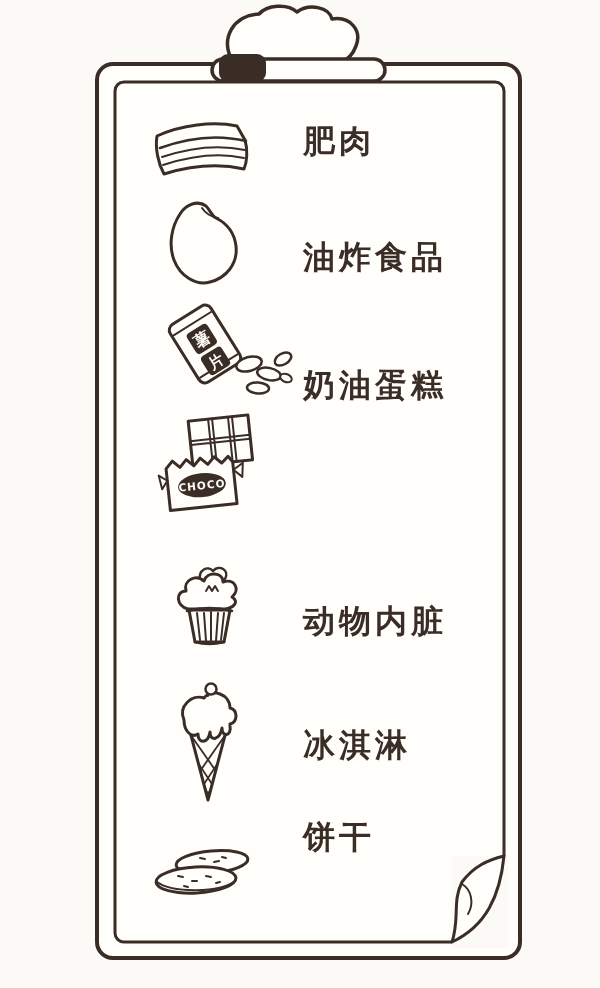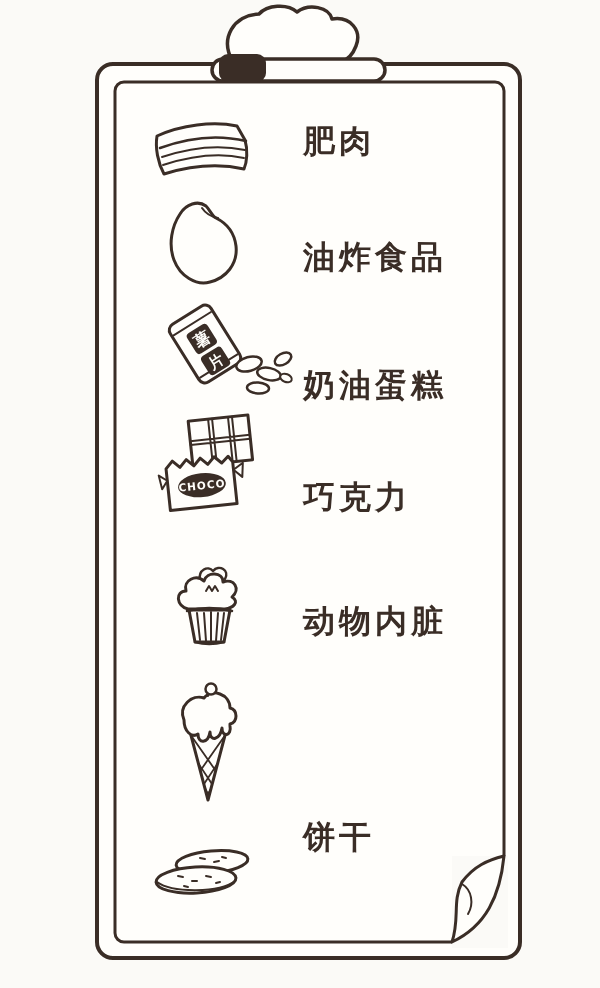--- a/index.html
+++ b/index.html
@@ -88,21 +88,20 @@
     <g transform="rotate(-6 56 54)">
       <rect class="sf" x="37" y="7" width="60" height="45"></rect>
       <path class="s w2" d="M57,7 L57,52 M61,7 L61,52 M77,7 L77,52 M81,7 L81,52 M37,27 L97,27 M37,31 L97,31"></path>
       <path class="sf" d="M10,94 L10,52 L17,45 L24,52 L31,45 L38,52 L45,45 L52,52 L59,45 L66,52 L73,46 L77,52 L77,94 Z"></path>
       <path class="sf w2" d="M10,64 L2,58 L4,72 Z"></path>
       <path class="sf w2" d="M77,60 L87,54 L85,68 Z"></path>
       <ellipse class="ink" cx="44" cy="72" rx="24" ry="12"></ellipse>
       <text x="44" y="76" text-anchor="middle" font-size="10.5" font-weight="bold" letter-spacing="1" fill="#fffefb">CHOCO</text>
     </g>
   </svg>
-  <div class="label l4">巧克力</div>
 
   <svg class="icon i5" viewBox="0 0 95 98">
     <path class="sf w25" d="M38,20 C36,10 46,5 51,11 C57,4 68,10 63,19"></path>
     <path class="sf" d="M26,49 C14,46 13,31 24,31 C21,20 34,14 42,21 C45,11 61,12 61,22 C72,18 79,29 70,37 C78,42 71,48 63,49 Z"></path>
     <path class="s w2" d="M44,31 l3,-5 3,5 3,-5 3,5"></path>
     <path class="sf" d="M27,50 L68,50 L62,82 L33,82 Z"></path>
     <path class="s w25" d="M25,51 Q47,45 70,51"></path>
     <path class="s w2" d="M35,53 L38,80 M42,53 L44,81 M49,52 L49,82 M56,53 L54,81 M62,53 L59,80"></path>
     <path class="s w25" d="M33,82 Q47,86 62,82"></path>
   </svg>
@@ -116,20 +115,21 @@
     </defs>
     <path class="sf" d="M22,42 L62,42 L42,118 Z"></path>
     <g class="s w18" clip-path="url(#coneClip)">
       <path d="M24,52 L52,92 M22,66 L46,102 M26,82 L42,112"></path>
       <path d="M60,52 L32,92 M62,66 L38,102 M58,84 L42,112"></path>
     </g>
     <path class="sf" d="M18,38 C12,24 26,12 38,16 C46,6 64,12 64,26 C72,28 72,40 64,42 L64,44 C66,54 56,56 56,46 C54,58 44,60 44,50 C42,62 32,62 32,52 C26,56 18,50 18,38 Z"></path>
     <path class="s w2" d="M42,14 Q41,8 43,4"></path>
     <circle class="sf w25" cx="45" cy="7" r="5.5"></circle>
   </svg>
+  <div class="label l6">冰淇淋</div>
 
   <svg class="icon i7" viewBox="0 0 120 62">
     <ellipse class="sf" cx="64" cy="20" rx="36" ry="11" transform="rotate(-5 64 20)"></ellipse>
     <ellipse class="sf" cx="48" cy="38" rx="40" ry="13" transform="rotate(-3 48 38)"></ellipse>
     <path class="s w2" d="M9,40 C24,51 72,51 87,39"></path>
     <g class="s w2">
       <path d="M52,16 l5,1 M66,20 l5,-1 M74,15 l4,1"></path>
       <path d="M30,34 l5,1 M44,39 l5,0 M58,34 l5,1 M68,41 l4,-1 M36,44 l4,1"></path>
     </g>
   </svg>

